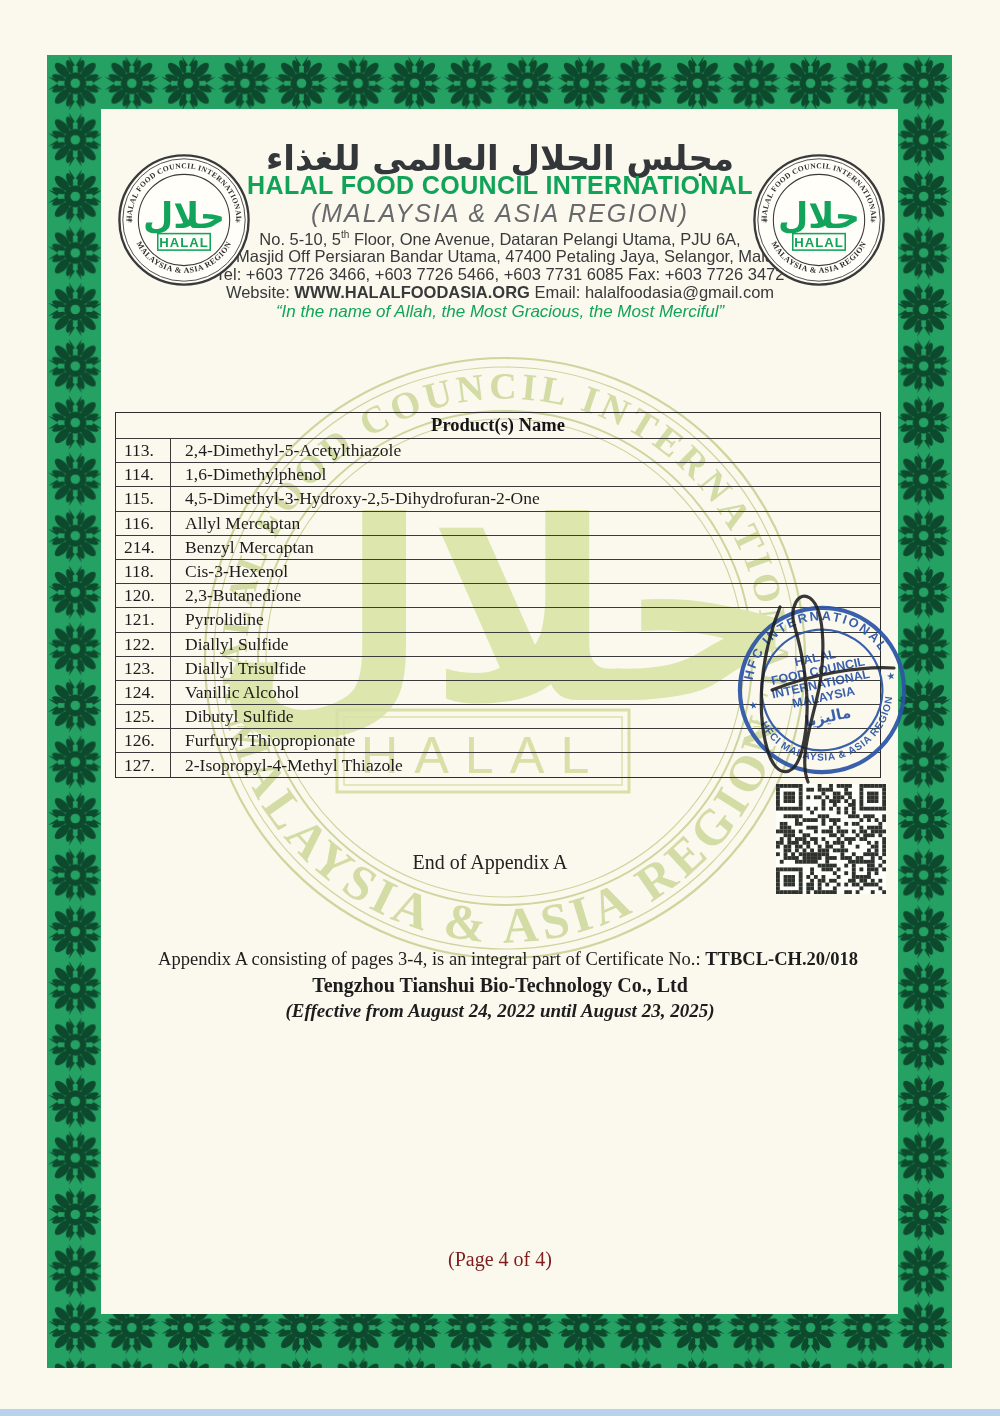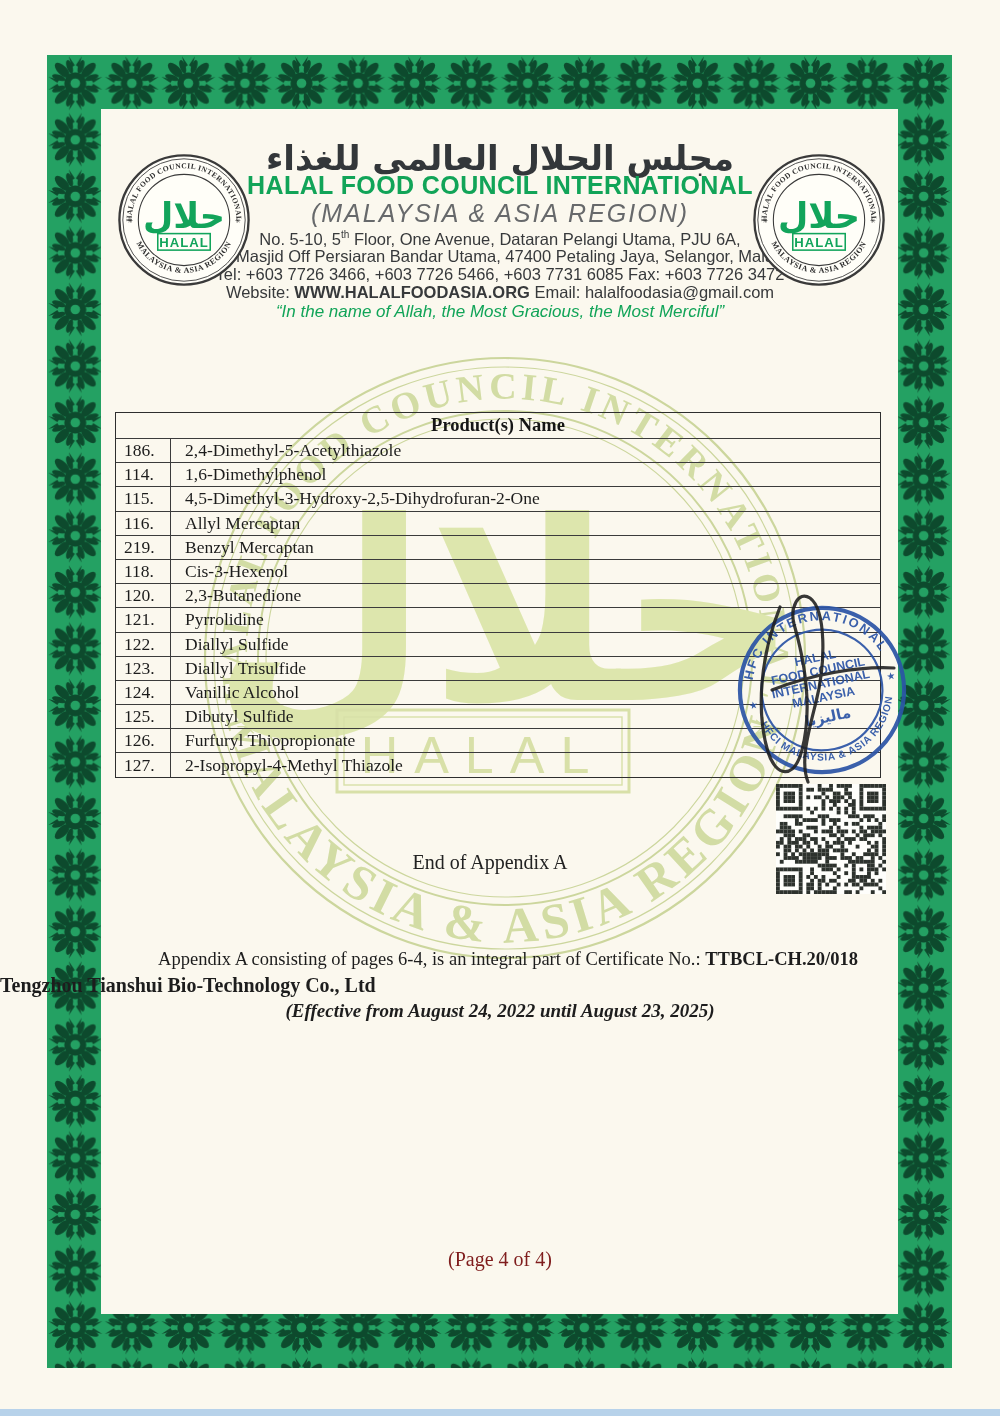--- a/index.html
+++ b/index.html
@@ -33,21 +33,21 @@
           font-family:"Liberation Serif", serif; font-size:17.5px; color:#1c1c1c; }
   .tnum { width:55px; height:100%; display:flex; align-items:center; padding-left:8px;
           border-right:1.4px solid #3b3b3b; }
   .tname { padding-left:14px; white-space:nowrap; }
 
   .endnote { position:absolute; top:851px; left:0; width:1000px; text-align:center;
              font-family:"Liberation Serif", serif; font-size:20px; color:#222; z-index:3; transform:translateX(-10px); }
   .apx1 { position:absolute; top:949px; left:0; width:1000px; text-align:center;
           font-family:"Liberation Serif", serif; font-size:18.5px; color:#1d1d1d; z-index:3; transform:translateX(8px); }
   .apx1 b { font-weight:bold; }
-  .company { position:absolute; top:974px; left:0; width:1000px; text-align:left;
+  .company { position:absolute; top:974px; left:0; width:1000px; text-align:center;
              font-family:"Liberation Serif", serif; font-weight:bold; font-size:20px; color:#1d1d1d; z-index:3; }
   .validity { position:absolute; top:1000px; left:0; width:1000px; text-align:center;
               font-family:"Liberation Serif", serif; font-weight:bold; font-style:italic; font-size:19px; color:#1d1d1d; z-index:3; }
   .pageno { position:absolute; top:1248px; left:0; width:1000px; text-align:center;
             font-family:Liberation Serif, serif; font-size:20px; color:#7f1d1d; z-index:3; }
 
   .stamp { position:absolute; left:733px; top:601px; width:178px; height:178px; z-index:5; opacity:.92; }
   .signature { position:absolute; left:742px; top:582px; width:170px; height:215px; z-index:6; }
   .qr { position:absolute; left:776px; top:784px; width:110px; height:110px; z-index:5; }
 </style>
@@ -179,37 +179,37 @@
     <text x="55.5" y="3.5" font-size="7" fill="#2f2f2f" text-anchor="middle">✳</text>
     <text x="0" y="8" font-family="DejaVu Sans, sans-serif" font-weight="bold" font-size="36" fill="#12a45b" text-anchor="middle">حلال</text>
     <rect x="-27" y="14" width="54" height="17" fill="#fffef8" stroke="#12a45b" stroke-width="1.6"></rect>
     <text x="0" y="27.5" font-family="Liberation Sans, sans-serif" font-weight="bold" font-size="13.5" letter-spacing="1" fill="#12a45b" text-anchor="middle">HALAL</text>
   </svg>
 
   <div class="ptable">
     <div class="thead">Product(s) Name</div>
     <div id="tbody">
         <div class="trow">
-          <span class="tnum">186.</span>
+          <span class="tnum">113.</span>
           <span class="tname">2,4-Dimethyl-5-Acetylthiazole</span>
         </div>
         <div class="trow">
           <span class="tnum">114.</span>
           <span class="tname">1,6-Dimethylphenol</span>
         </div>
         <div class="trow">
           <span class="tnum">115.</span>
           <span class="tname">4,5-Dimethyl-3-Hydroxy-2,5-Dihydrofuran-2-One</span>
         </div>
         <div class="trow">
           <span class="tnum">116.</span>
           <span class="tname">Allyl Mercaptan</span>
         </div>
         <div class="trow">
-          <span class="tnum">219.</span>
+          <span class="tnum">214.</span>
           <span class="tname">Benzyl Mercaptan</span>
         </div>
         <div class="trow">
           <span class="tnum">118.</span>
           <span class="tname">Cis-3-Hexenol</span>
         </div>
         <div class="trow">
           <span class="tnum">120.</span>
           <span class="tname">2,3-Butanedione</span>
         </div>
@@ -697,18 +697,18 @@
       <rect x="53.10" y="106.21" width="3.84" height="3.84" fill="#2d322d"></rect>
       <rect x="56.90" y="106.21" width="3.84" height="3.84" fill="#2d322d"></rect>
       <rect x="68.28" y="106.21" width="3.84" height="3.84" fill="#2d322d"></rect>
       <rect x="72.07" y="106.21" width="3.84" height="3.84" fill="#2d322d"></rect>
       <rect x="79.66" y="106.21" width="3.84" height="3.84" fill="#2d322d"></rect>
       <rect x="94.83" y="106.21" width="3.84" height="3.84" fill="#2d322d"></rect>
       <rect x="106.21" y="106.21" width="3.84" height="3.84" fill="#2d322d"></rect>
     </svg>
 
   <div class="endnote">End of Appendix A</div>
-  <div class="apx1"><span>Appendix A consisting of pages 6-4, is an integral part of Certificate No.: </span><b>TTBCL-CH.20/018</b></div>
+  <div class="apx1"><span>Appendix A consisting of pages 3-4, is an integral part of Certificate No.: </span><b>TTBCL-CH.20/018</b></div>
   <div class="company">Tengzhou Tianshui Bio-Technology Co., Ltd</div>
   <div class="validity">(Effective from August 24, 2022 until August 23, 2025)</div>
   <div class="pageno">(Page 4 of 4)</div>
 
 </div>
 
 </body></html>

